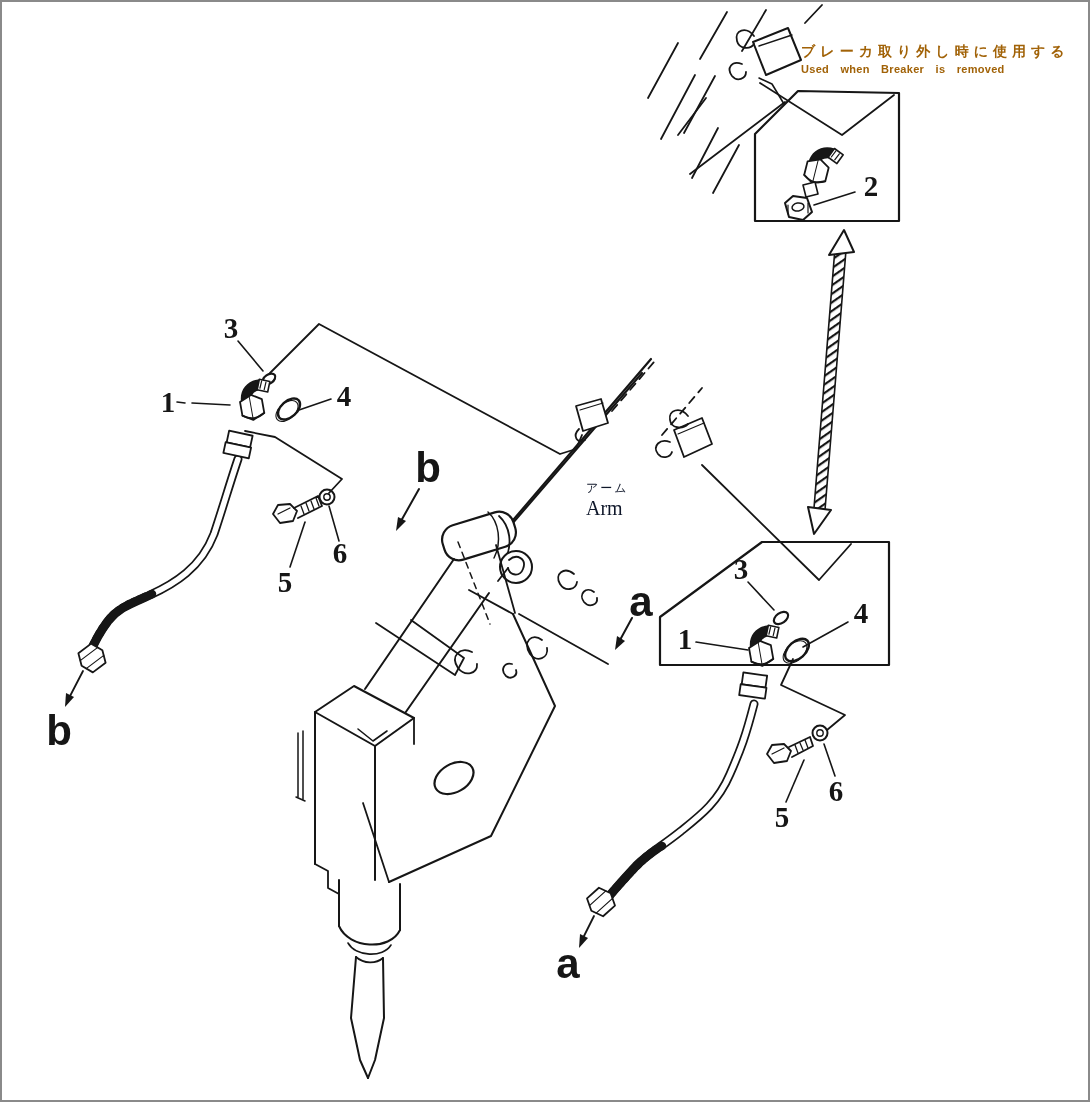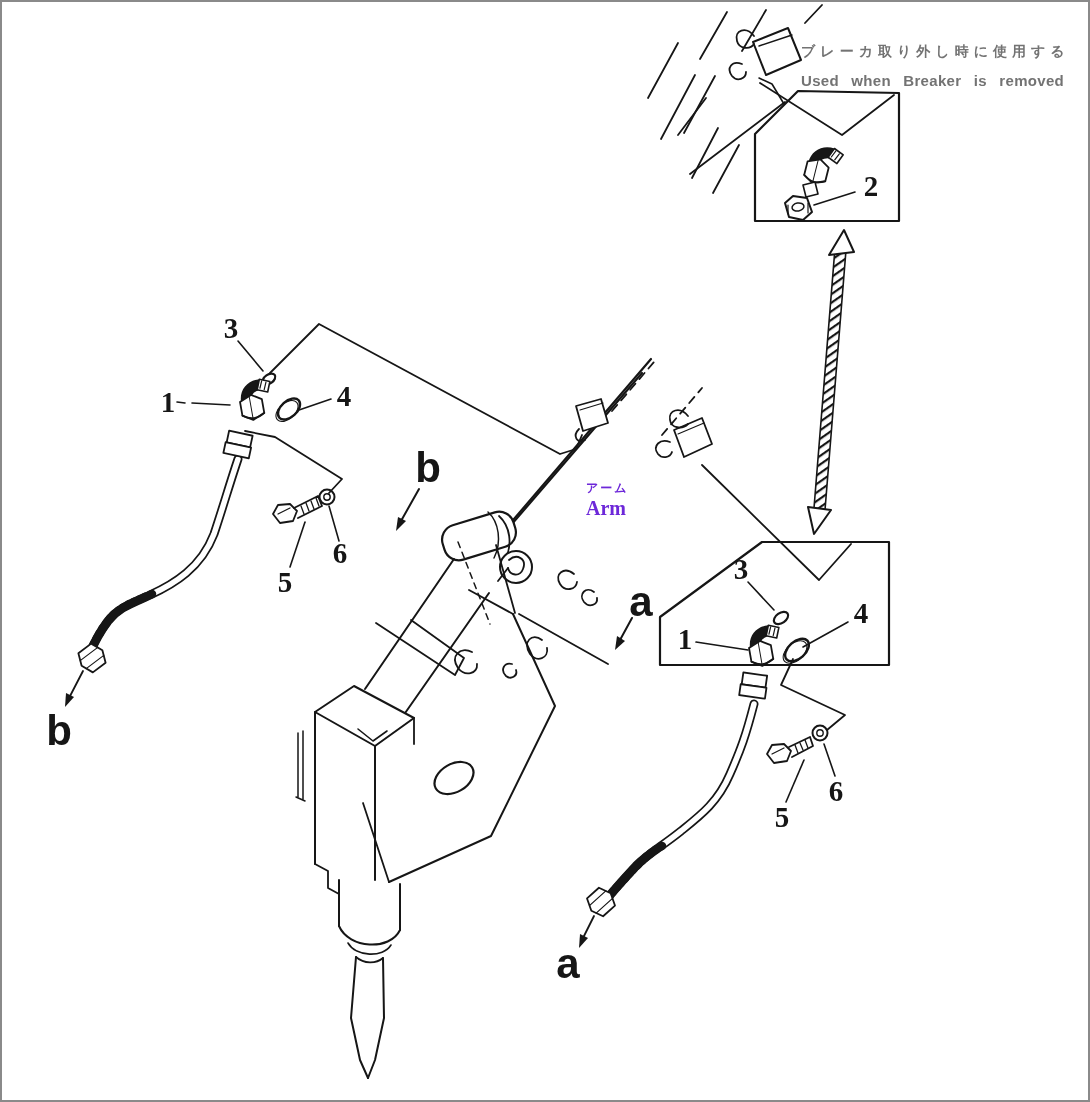--- a/index.html
+++ b/index.html
@@ -4,25 +4,25 @@
 <style>
   html,body{margin:0;padding:0;background:#ddd;}
   .page{position:relative;width:1090px;height:1102px;background:#fff;
         border:2px solid #8a8a8a;box-sizing:border-box;overflow:hidden;
         font-family:"Liberation Serif",serif;}
   .art{position:absolute;left:0;top:0;}
   .label{position:absolute;transform:translate(-50%,-50%);
          font:700 29px "Liberation Serif",serif;color:#161616;
          white-space:nowrap;line-height:1;}
   .viewletter{font:700 42px "Liberation Sans",sans-serif;}
-  .note{position:absolute;color:#737373;font-family:"Liberation Sans",sans-serif;
+  .note{position:absolute;color:#a16207;font-family:"Liberation Sans",sans-serif;
         font-weight:700;white-space:nowrap;line-height:1;}
   .note-jp{left:799px;top:42px;font-size:14px;letter-spacing:5px;}
-  .note-en{left:799px;top:71px;font-size:15px;word-spacing:8px;letter-spacing:.3px;}
-  .armlbl{position:absolute;left:584px;color:#6d28d9;font-weight:700;
+  .note-en{left:799px;top:62px;font-size:11px;word-spacing:8px;letter-spacing:.3px;}
+  .armlbl{position:absolute;left:584px;color:#0f172a;font-weight:400;
           white-space:nowrap;line-height:1;}
   .arm-jp{top:480px;font-size:12px;letter-spacing:2px;font-family:"Liberation Sans",sans-serif;}
   .arm-en{top:496px;font-size:20px;font-family:"Liberation Serif",serif;}
 </style>
 </head>
 <body>
 
 <div class="page">
 
 <svg class="art" width="1090" height="1102" viewBox="0 0 1090 1102" fill="none" stroke="#161616" stroke-linecap="round" stroke-linejoin="round">

